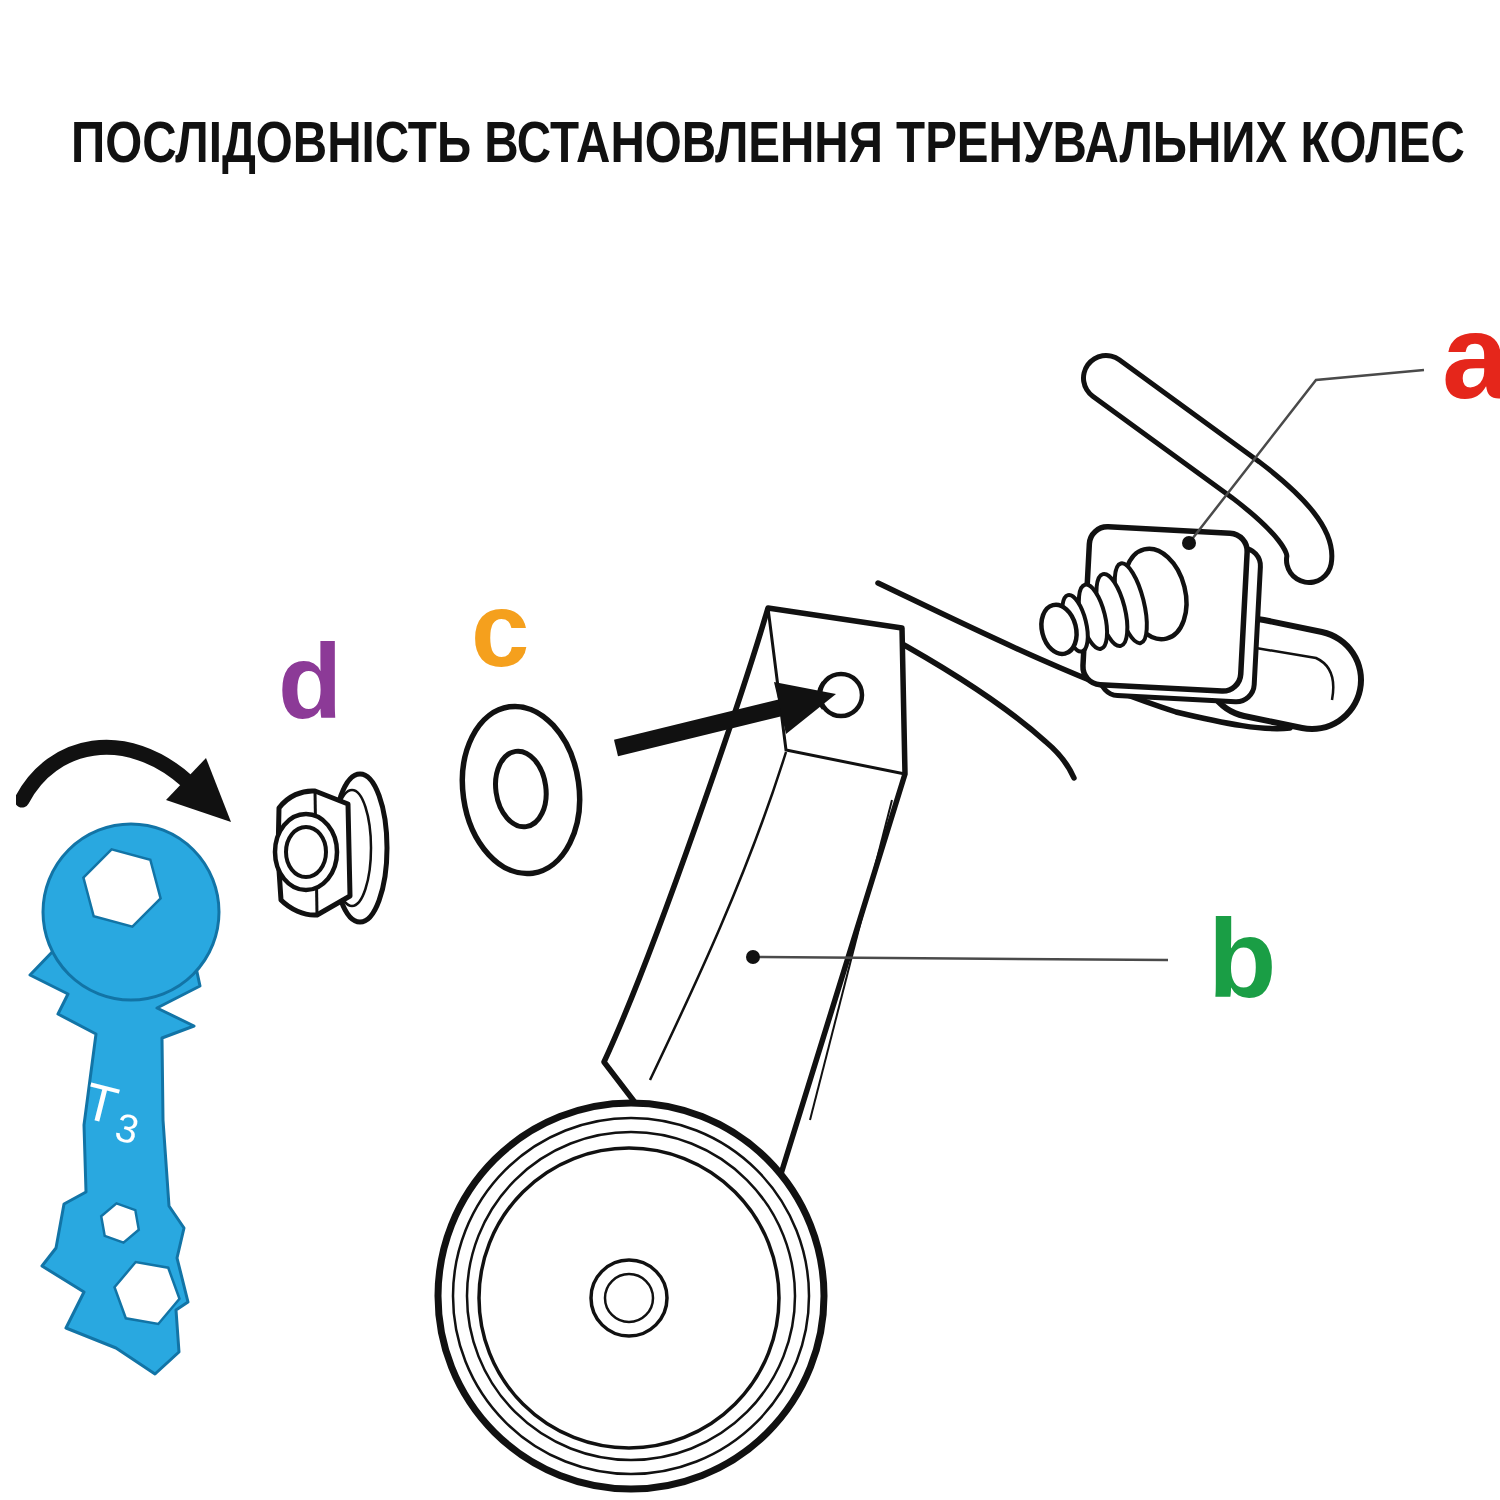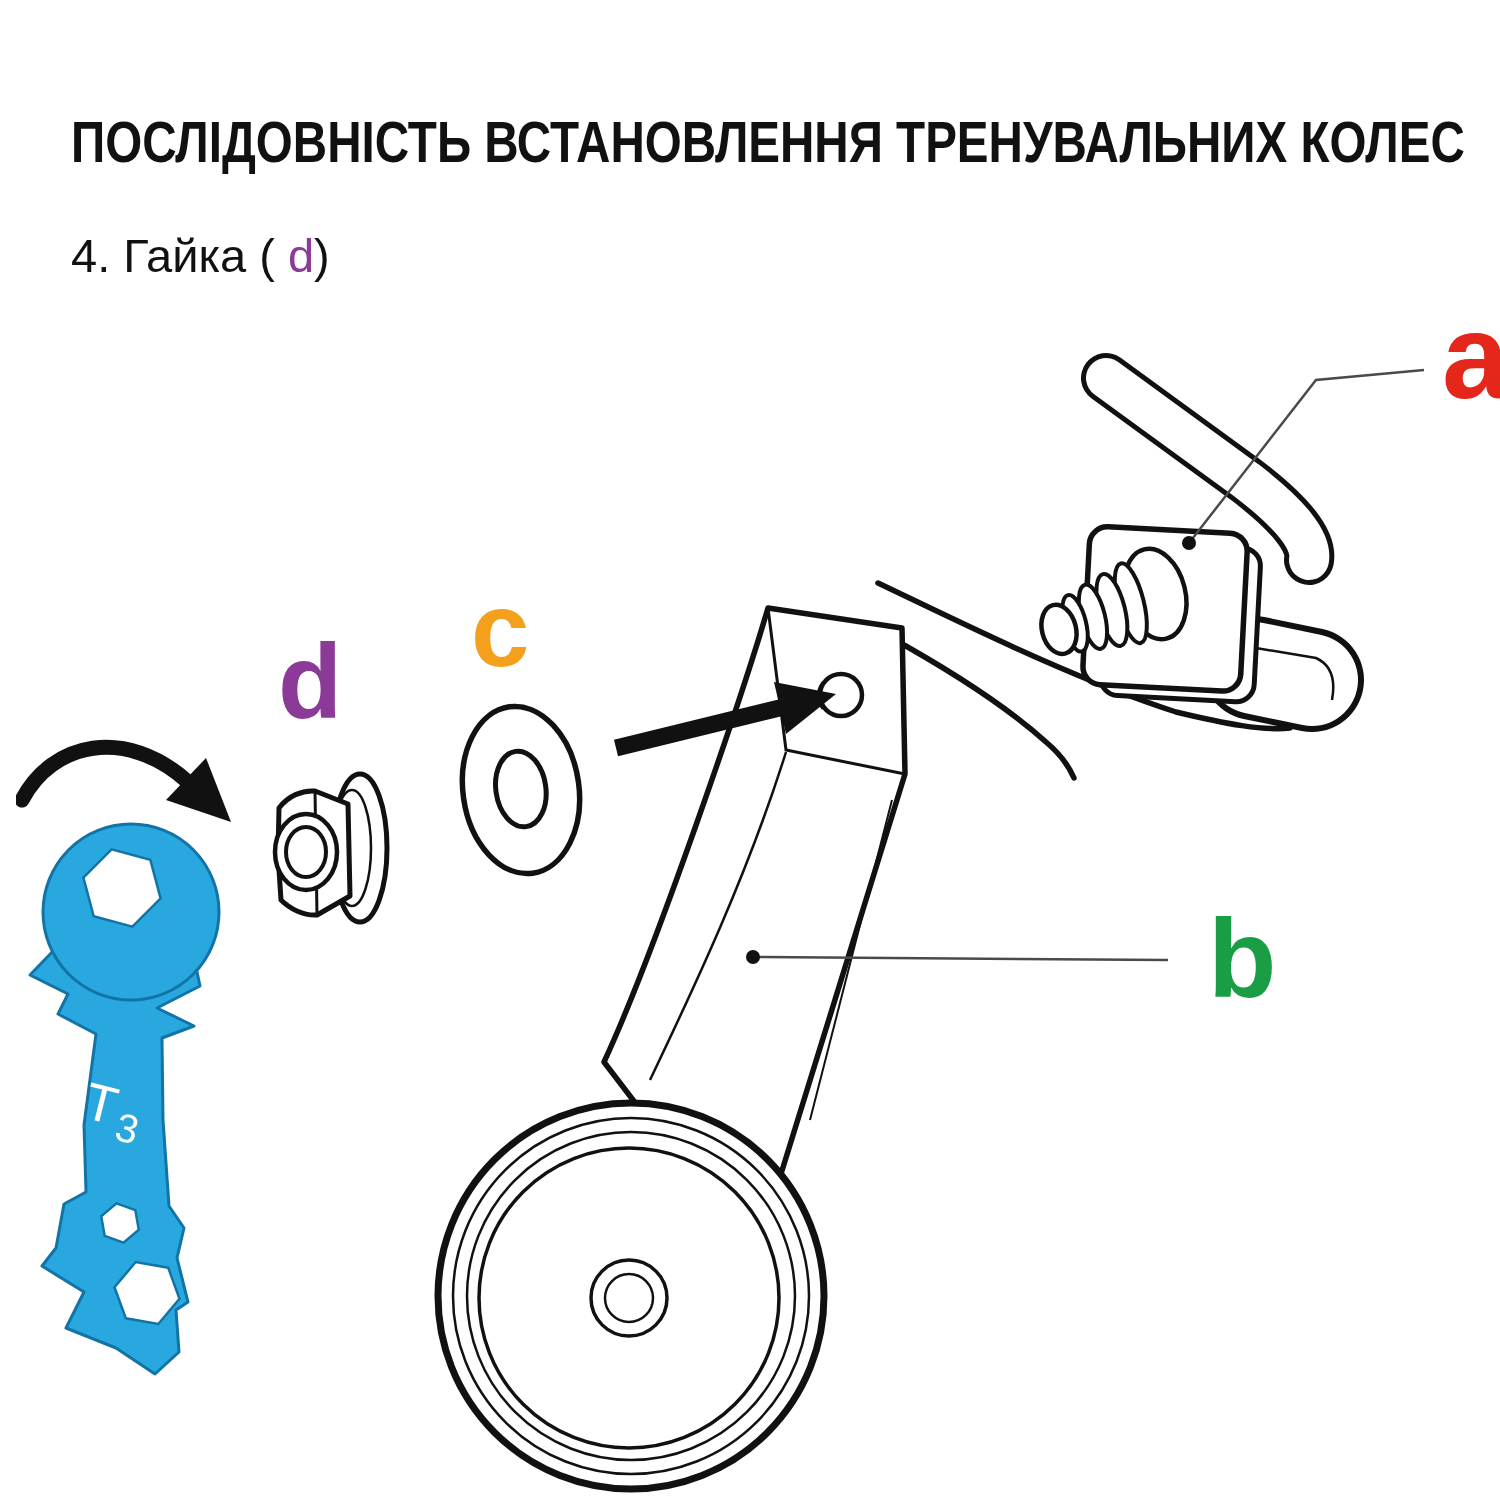--- a/index.html
+++ b/index.html
@@ -15,21 +15,20 @@
   svg text.tool-label{font-family:"Liberation Sans", sans-serif;font-weight:400;}
 </style>
 </head>
 <body>
 
 <div class="stage">
 
   <div class="title">ПОСЛІДОВНІСТЬ ВСТАНОВЛЕННЯ ТРЕНУВАЛЬНИХ КОЛЕС</div>
 
   <div class="list">
-    <div class="row"><span>4. Гайка ( </span><span style="color: rgb(140, 58, 151);">d</span><span>)</span></div>
   </div>
 
   <svg class="diagram-svg" viewBox="0 0 1500 1500">
 
     <g>
 
       <path d="M 1090,378 L 1230,480 Q 1298,532 1293,560" fill="none" stroke="#111" stroke-width="50" stroke-linecap="round"></path>
       <path d="M 1090,378 L 1230,480 Q 1298,532 1293,560" fill="none" stroke="#fff" stroke-width="40" stroke-linecap="round"></path>
 
       <path d="M 1238,668 L 1296,680" fill="none" stroke="#111" stroke-width="104" stroke-linecap="round"></path>

